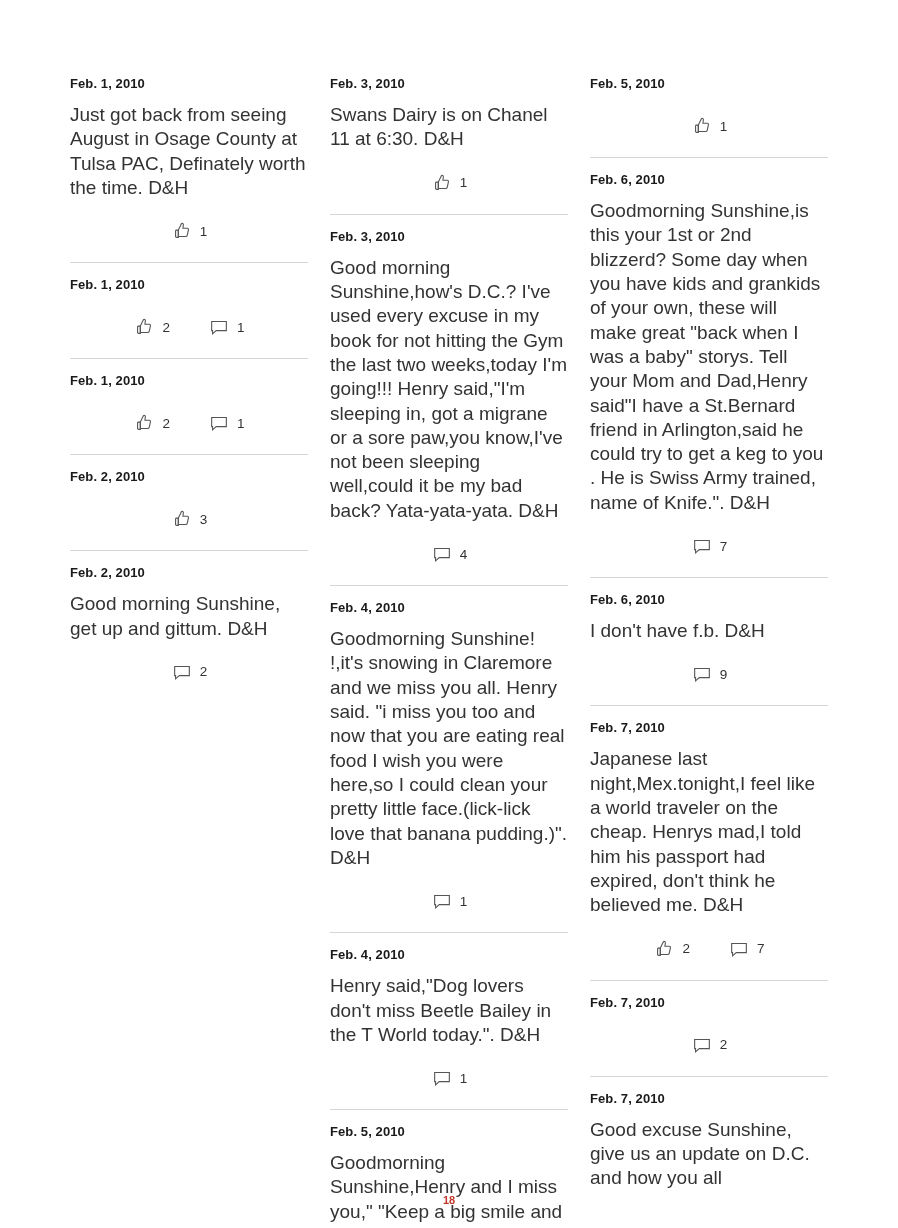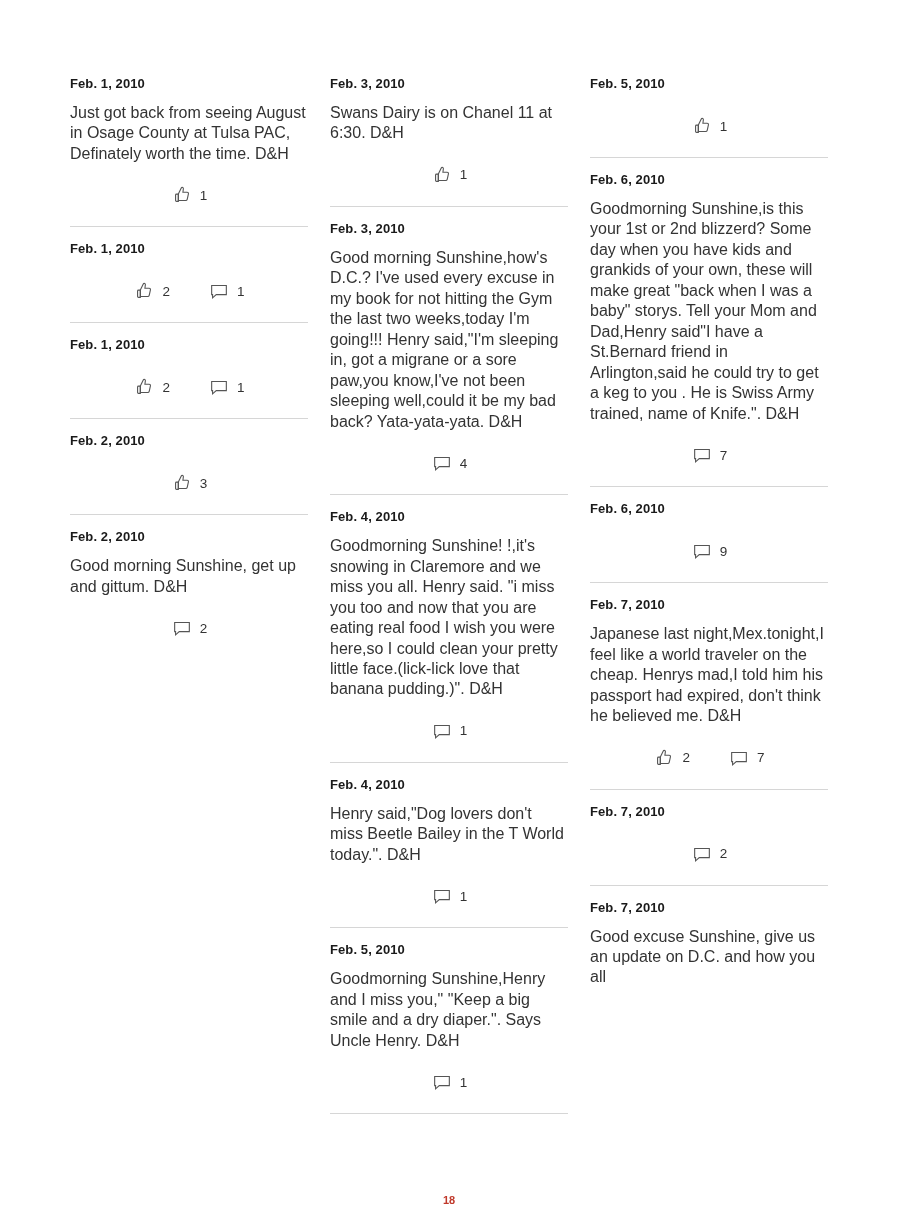--- a/index.html
+++ b/index.html
@@ -45,21 +45,21 @@
     border-bottom: none;
   }
   .post-date {
     font-size: 13px;
     font-weight: bold;
     color: #1a1a1a;
     margin: 14px 0 12px 0;
     letter-spacing: 0.1px;
   }
   .post-text {
-    font-size: 16px;
+    font-size: 19px;
     line-height: 1.28;
     color: #333333;
     margin: 0 0 4px 0;
     word-wrap: break-word;
   }
   .reactions {
     display: flex;
     flex-direction: row;
     justify-content: center;
     align-items: center;
@@ -307,20 +307,21 @@
                   <path d="M4 6h16v10H9l-4 3.5V16H4z"></path>
                 </svg>
             </span>
             <span class="count">7</span>
           </div>
         </div>
       </div>
 
       <div class="post">
         <div class="post-date">Feb. 6, 2010</div>
+        <div class="post-text">I don't have f.b. D&amp;H</div>
         <div class="reactions">
           <div class="reaction">
             <span class="icon">
               <svg width="22" height="22" viewBox="0 0 24 24" fill="none" stroke="#555" stroke-width="1.2">
                   <path d="M4 6h16v10H9l-4 3.5V16H4z"></path>
                 </svg>
             </span>
             <span class="count">9</span>
           </div>
         </div>

